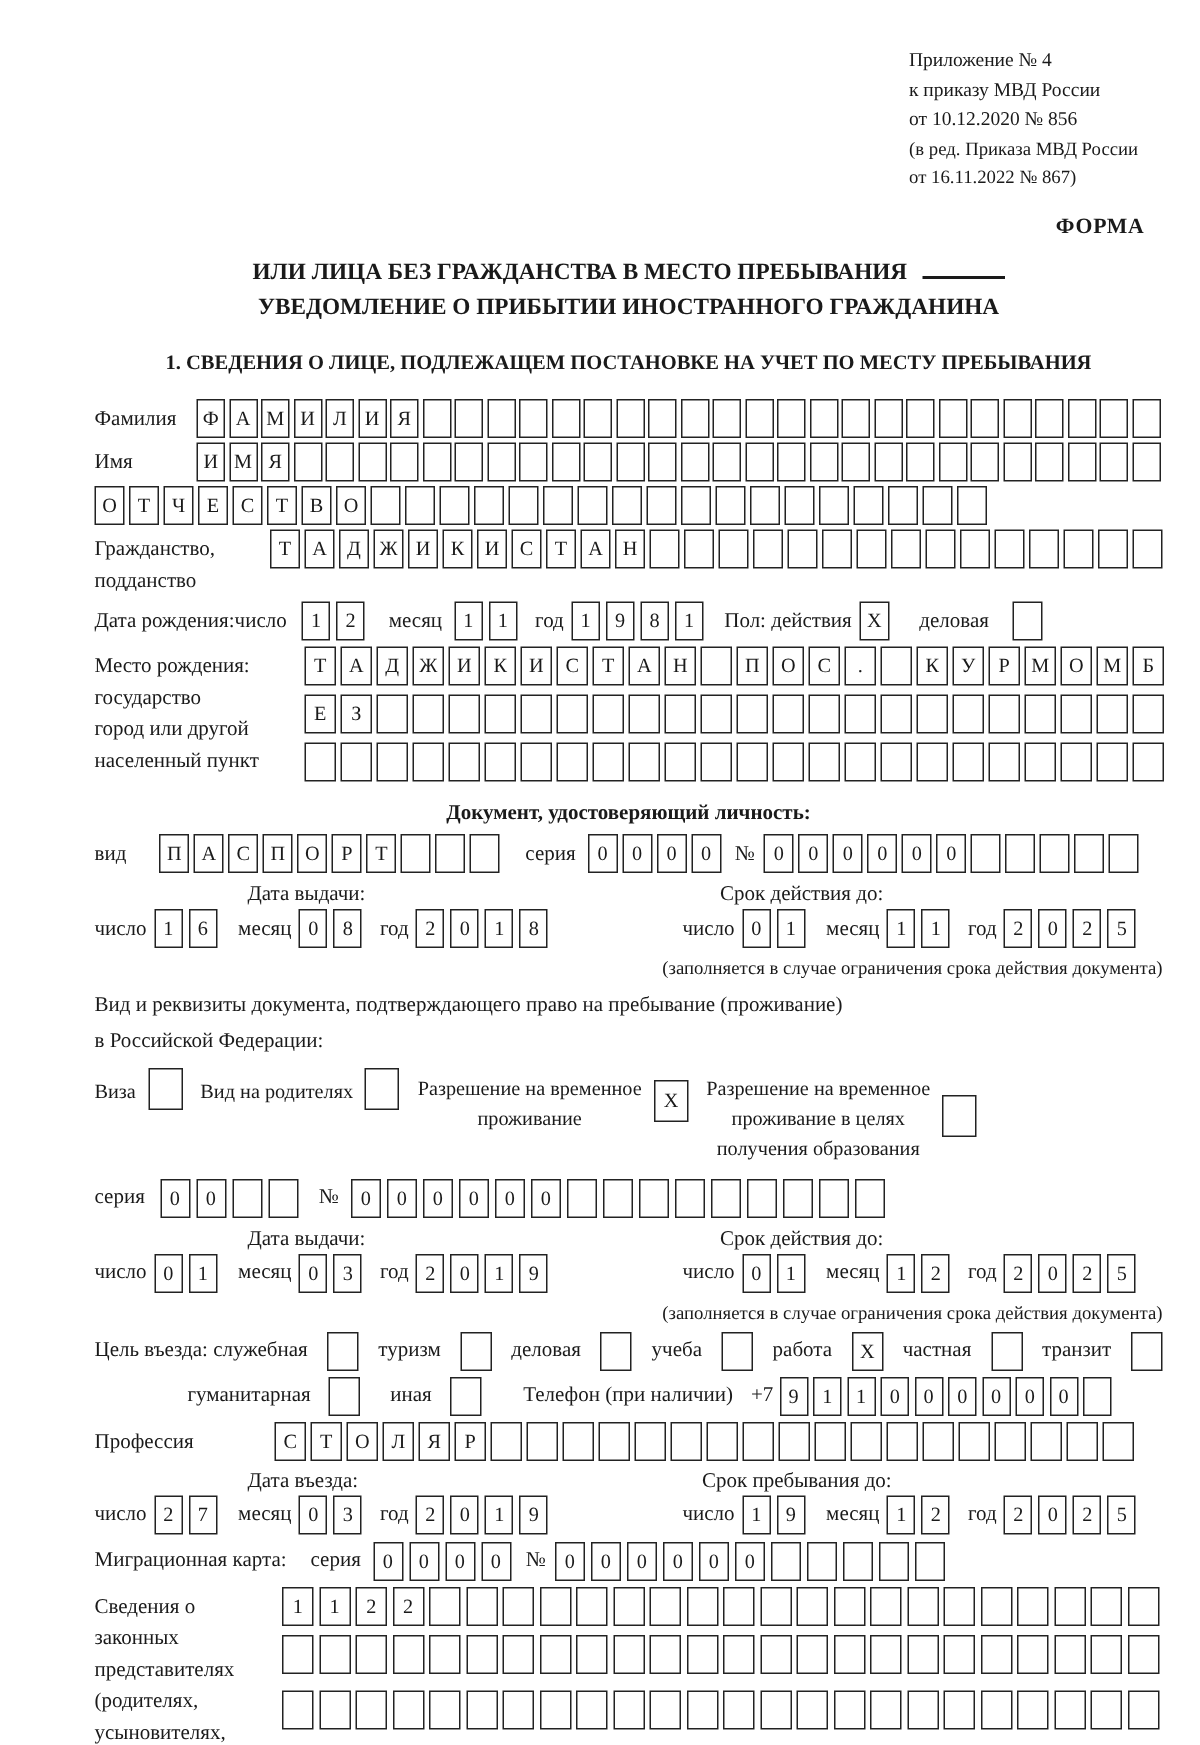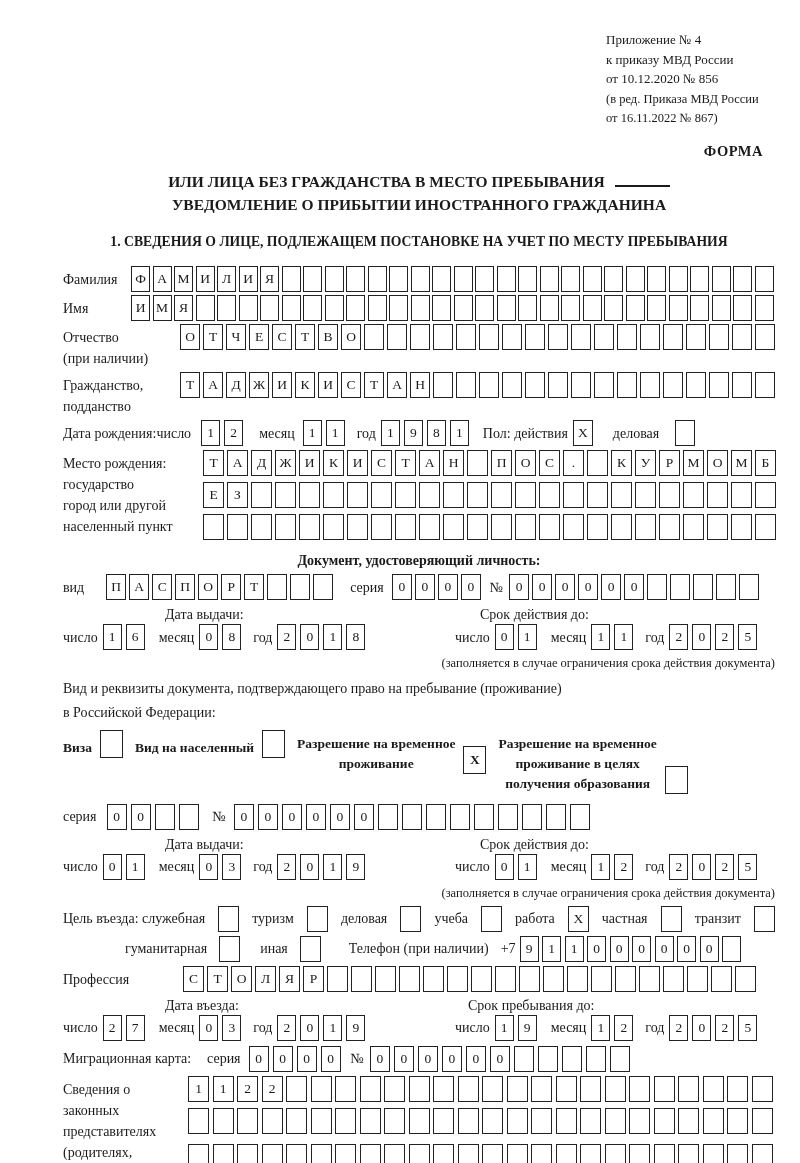--- a/index.html
+++ b/index.html
@@ -31,21 +31,21 @@
   .centerbold{text-align:center;font-weight:bold;font-size:14px;margin:3px 0 5px 0;}
   .subhead-row{position:relative;height:20px;font-size:14px;margin-top:3px;}
   .subhead{position:absolute;top:0;white-space:nowrap;}
   .daterow{position:relative;margin-bottom:3px;height:28px;}
   .dg{display:inline-flex;align-items:center;}
   .dg .lbl{margin-right:5px;}
   .right-abs{position:absolute;top:0;}
   .note{font-size:12.5px;margin-bottom:5px;line-height:1.3;}
   .para{font-size:14px;line-height:24px;margin:4px 0 5px 0;}
   .permits{display:flex;align-items:flex-start;gap:12px;margin:4px 0 10px 0;}
-  .permit-item{display:flex;align-items:flex-end;gap:8px;font-weight:bold;}
+  .permit-item{display:flex;align-items:center;gap:8px;}
   .permit-label{font-size:13.5px;line-height:20px;padding-top:4px;white-space:nowrap;}
   .permit-label.center{text-align:center;}
   .block{display:flex;align-items:flex-start;margin-bottom:2px;}
   .block .rows .rline{margin-bottom:6px;}
 </style>
 </head>
 <body>
 
 <div class="page">
   <div class="annex">
@@ -130,24 +130,20 @@
           <span class="cell" style="width: 19px; margin-right: 2.5px;"></span>
           <span class="cell" style="width: 19px; margin-right: 2.5px;"></span>
           <span class="cell" style="width: 19px; margin-right: 2.5px;"></span>
           <span class="cell" style="width: 19px; margin-right: 2.5px;"></span>
           <span class="cell" style="width: 19px; margin-right: 2.5px;"></span>
           <span class="cell" style="width: 19px; margin-right: 2.5px;"></span>
           <span class="cell" style="width: 19px; margin-right: 2.5px;"></span>
         </span>
       </div>
       <div class="row cellrow">
-        <div class="lblcol" style="width: 117px;">
-          <div class="lbl">Отчество</div>
-          <div class="lbl">(при наличии)</div>
-        </div>
         <span class="cg">
           <span class="cell" style="width: 20px; margin-right: 3px;">О</span>
           <span class="cell" style="width: 20px; margin-right: 3px;">Т</span>
           <span class="cell" style="width: 20px; margin-right: 3px;">Ч</span>
           <span class="cell" style="width: 20px; margin-right: 3px;">Е</span>
           <span class="cell" style="width: 20px; margin-right: 3px;">С</span>
           <span class="cell" style="width: 20px; margin-right: 3px;">Т</span>
           <span class="cell" style="width: 20px; margin-right: 3px;">В</span>
           <span class="cell" style="width: 20px; margin-right: 3px;">О</span>
           <span class="cell" style="width: 20px; margin-right: 3px;"></span>
@@ -407,21 +403,21 @@
         <div class="permit-item">
           <div class="permit-label">
             <div>Виза</div>
           </div>
           <span class="cg">
             <span class="cell" style="width: 23px; margin-right: 0px; height: 28px;"></span>
           </span>
         </div>
         <div class="permit-item">
           <div class="permit-label">
-            <div>Вид на населенный</div>
+            <div>Вид на родителях</div>
           </div>
           <span class="cg">
             <span class="cell" style="width: 23px; margin-right: 0px; height: 28px;"></span>
           </span>
         </div>
         <div class="permit-item">
           <div class="permit-label center">
             <div>Разрешение на временное</div>
             <div>проживание</div>
           </div>

